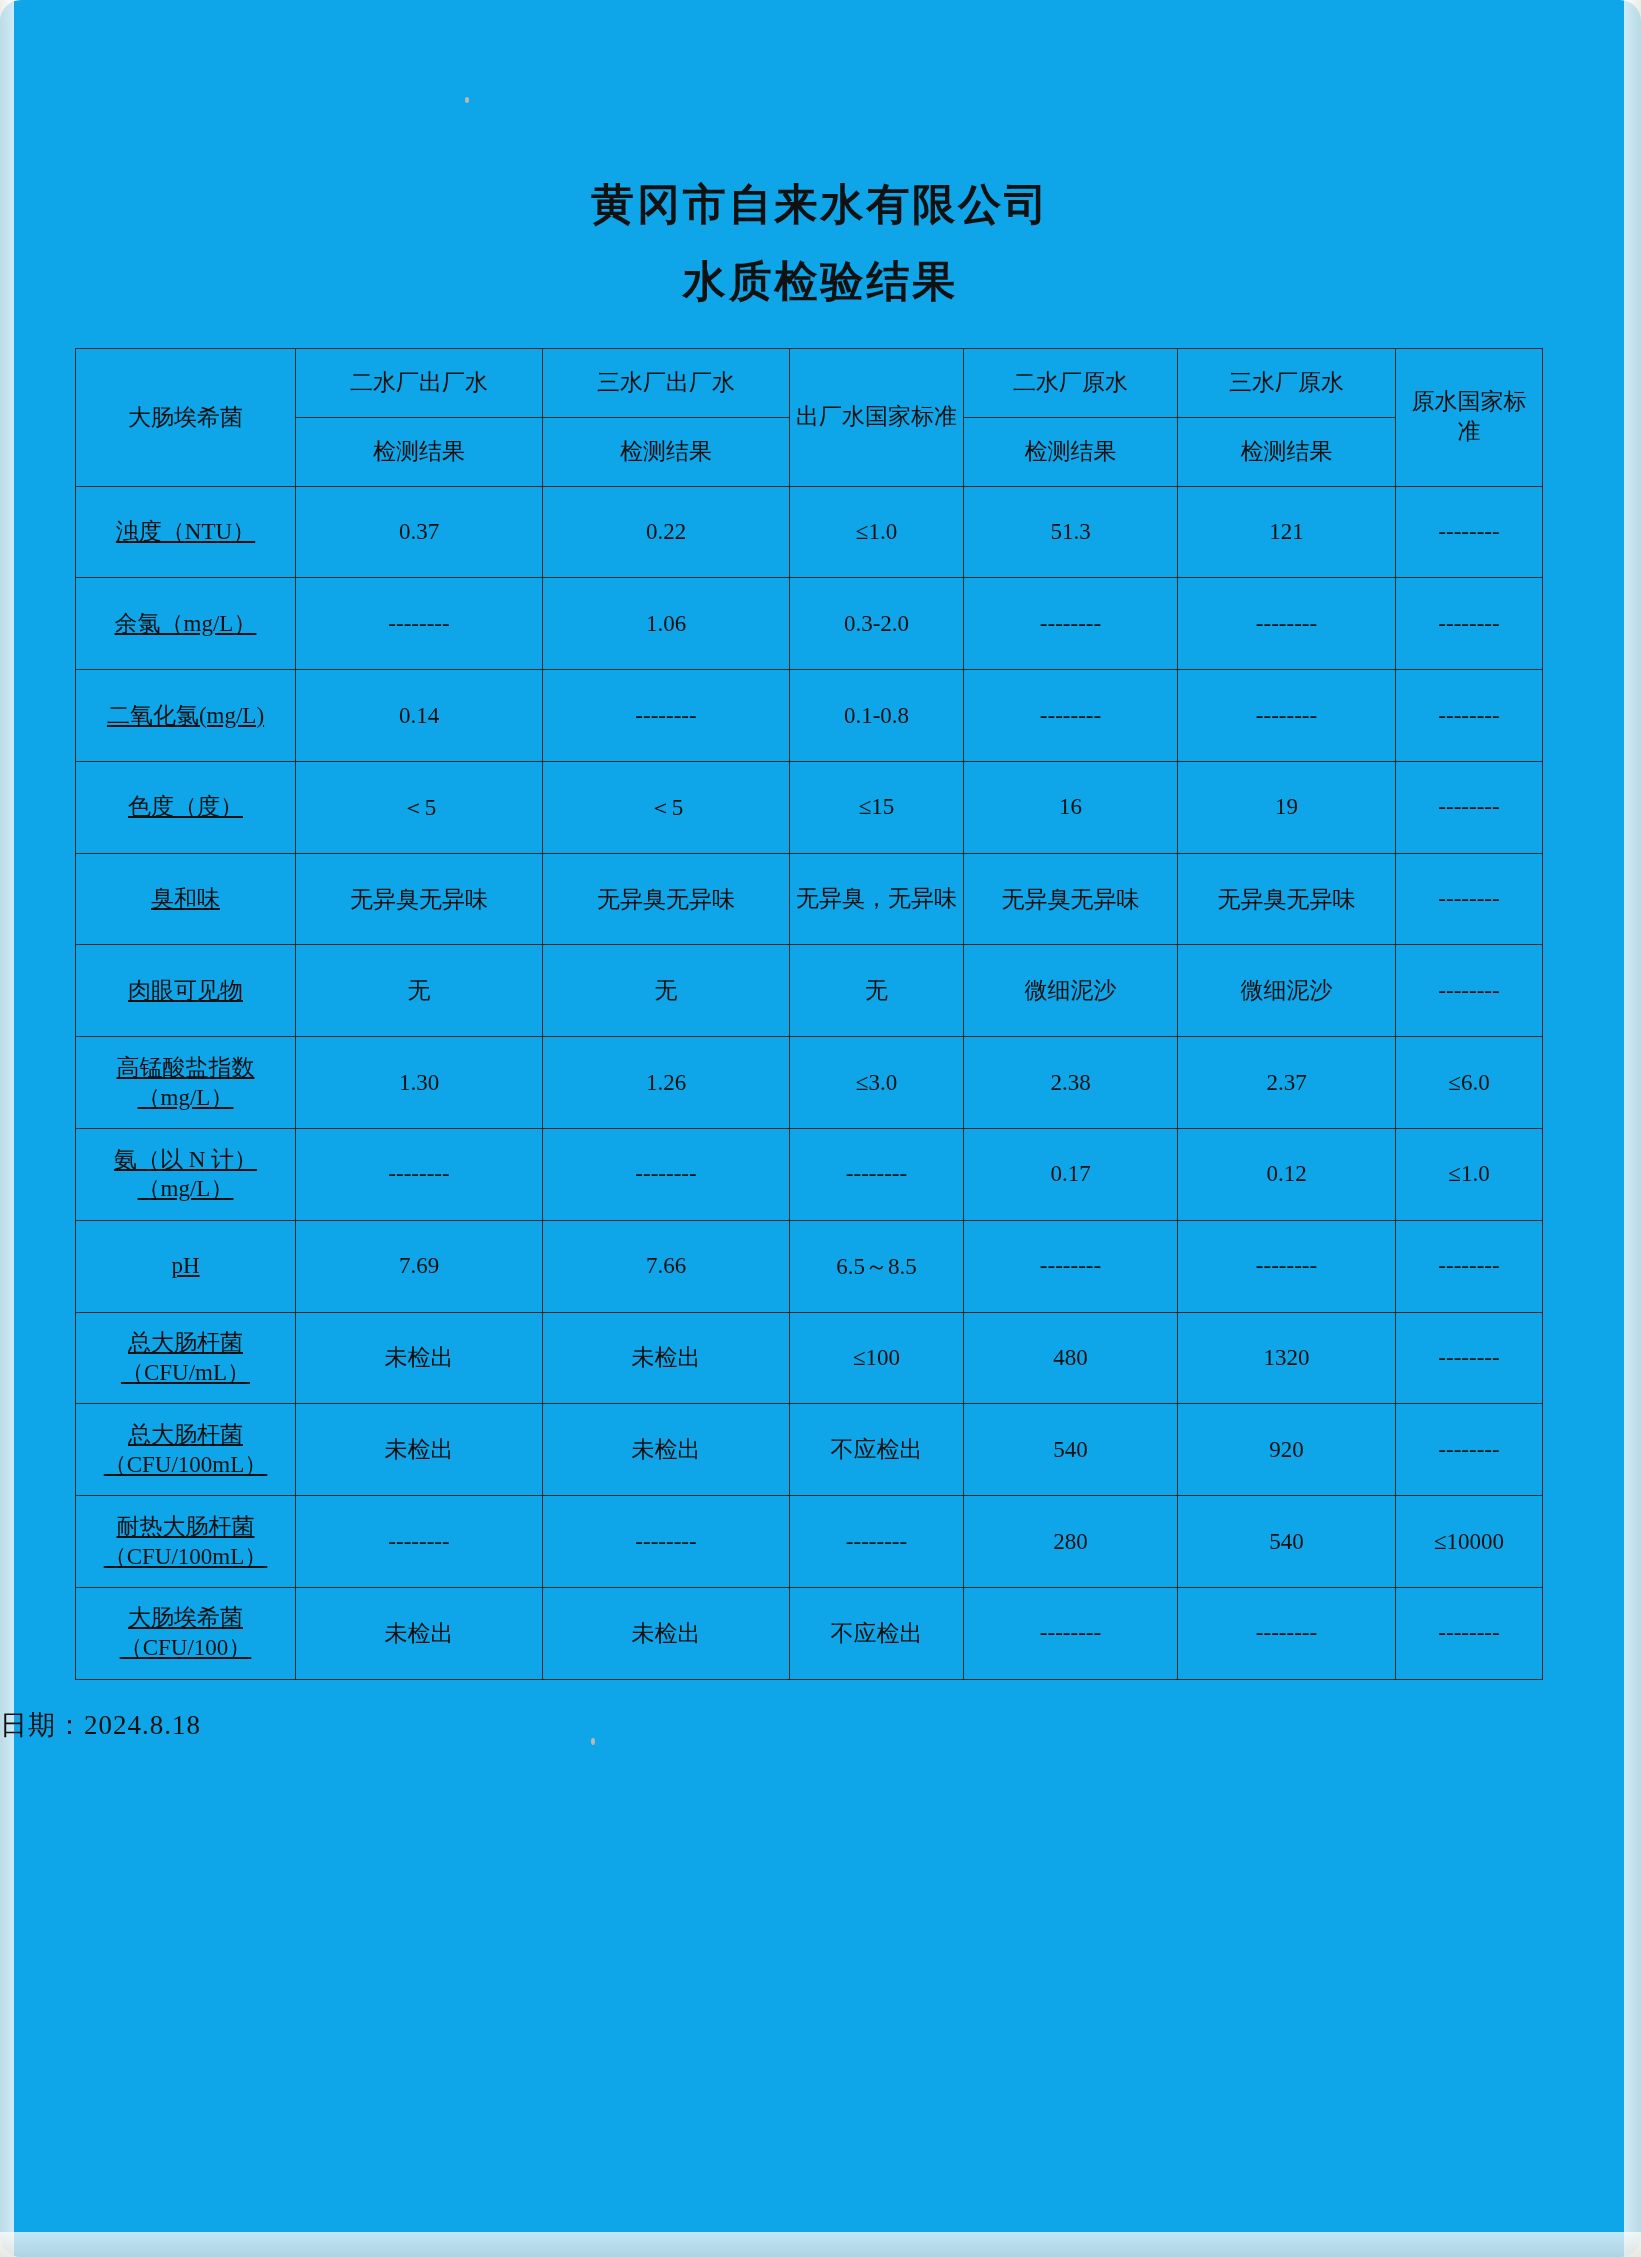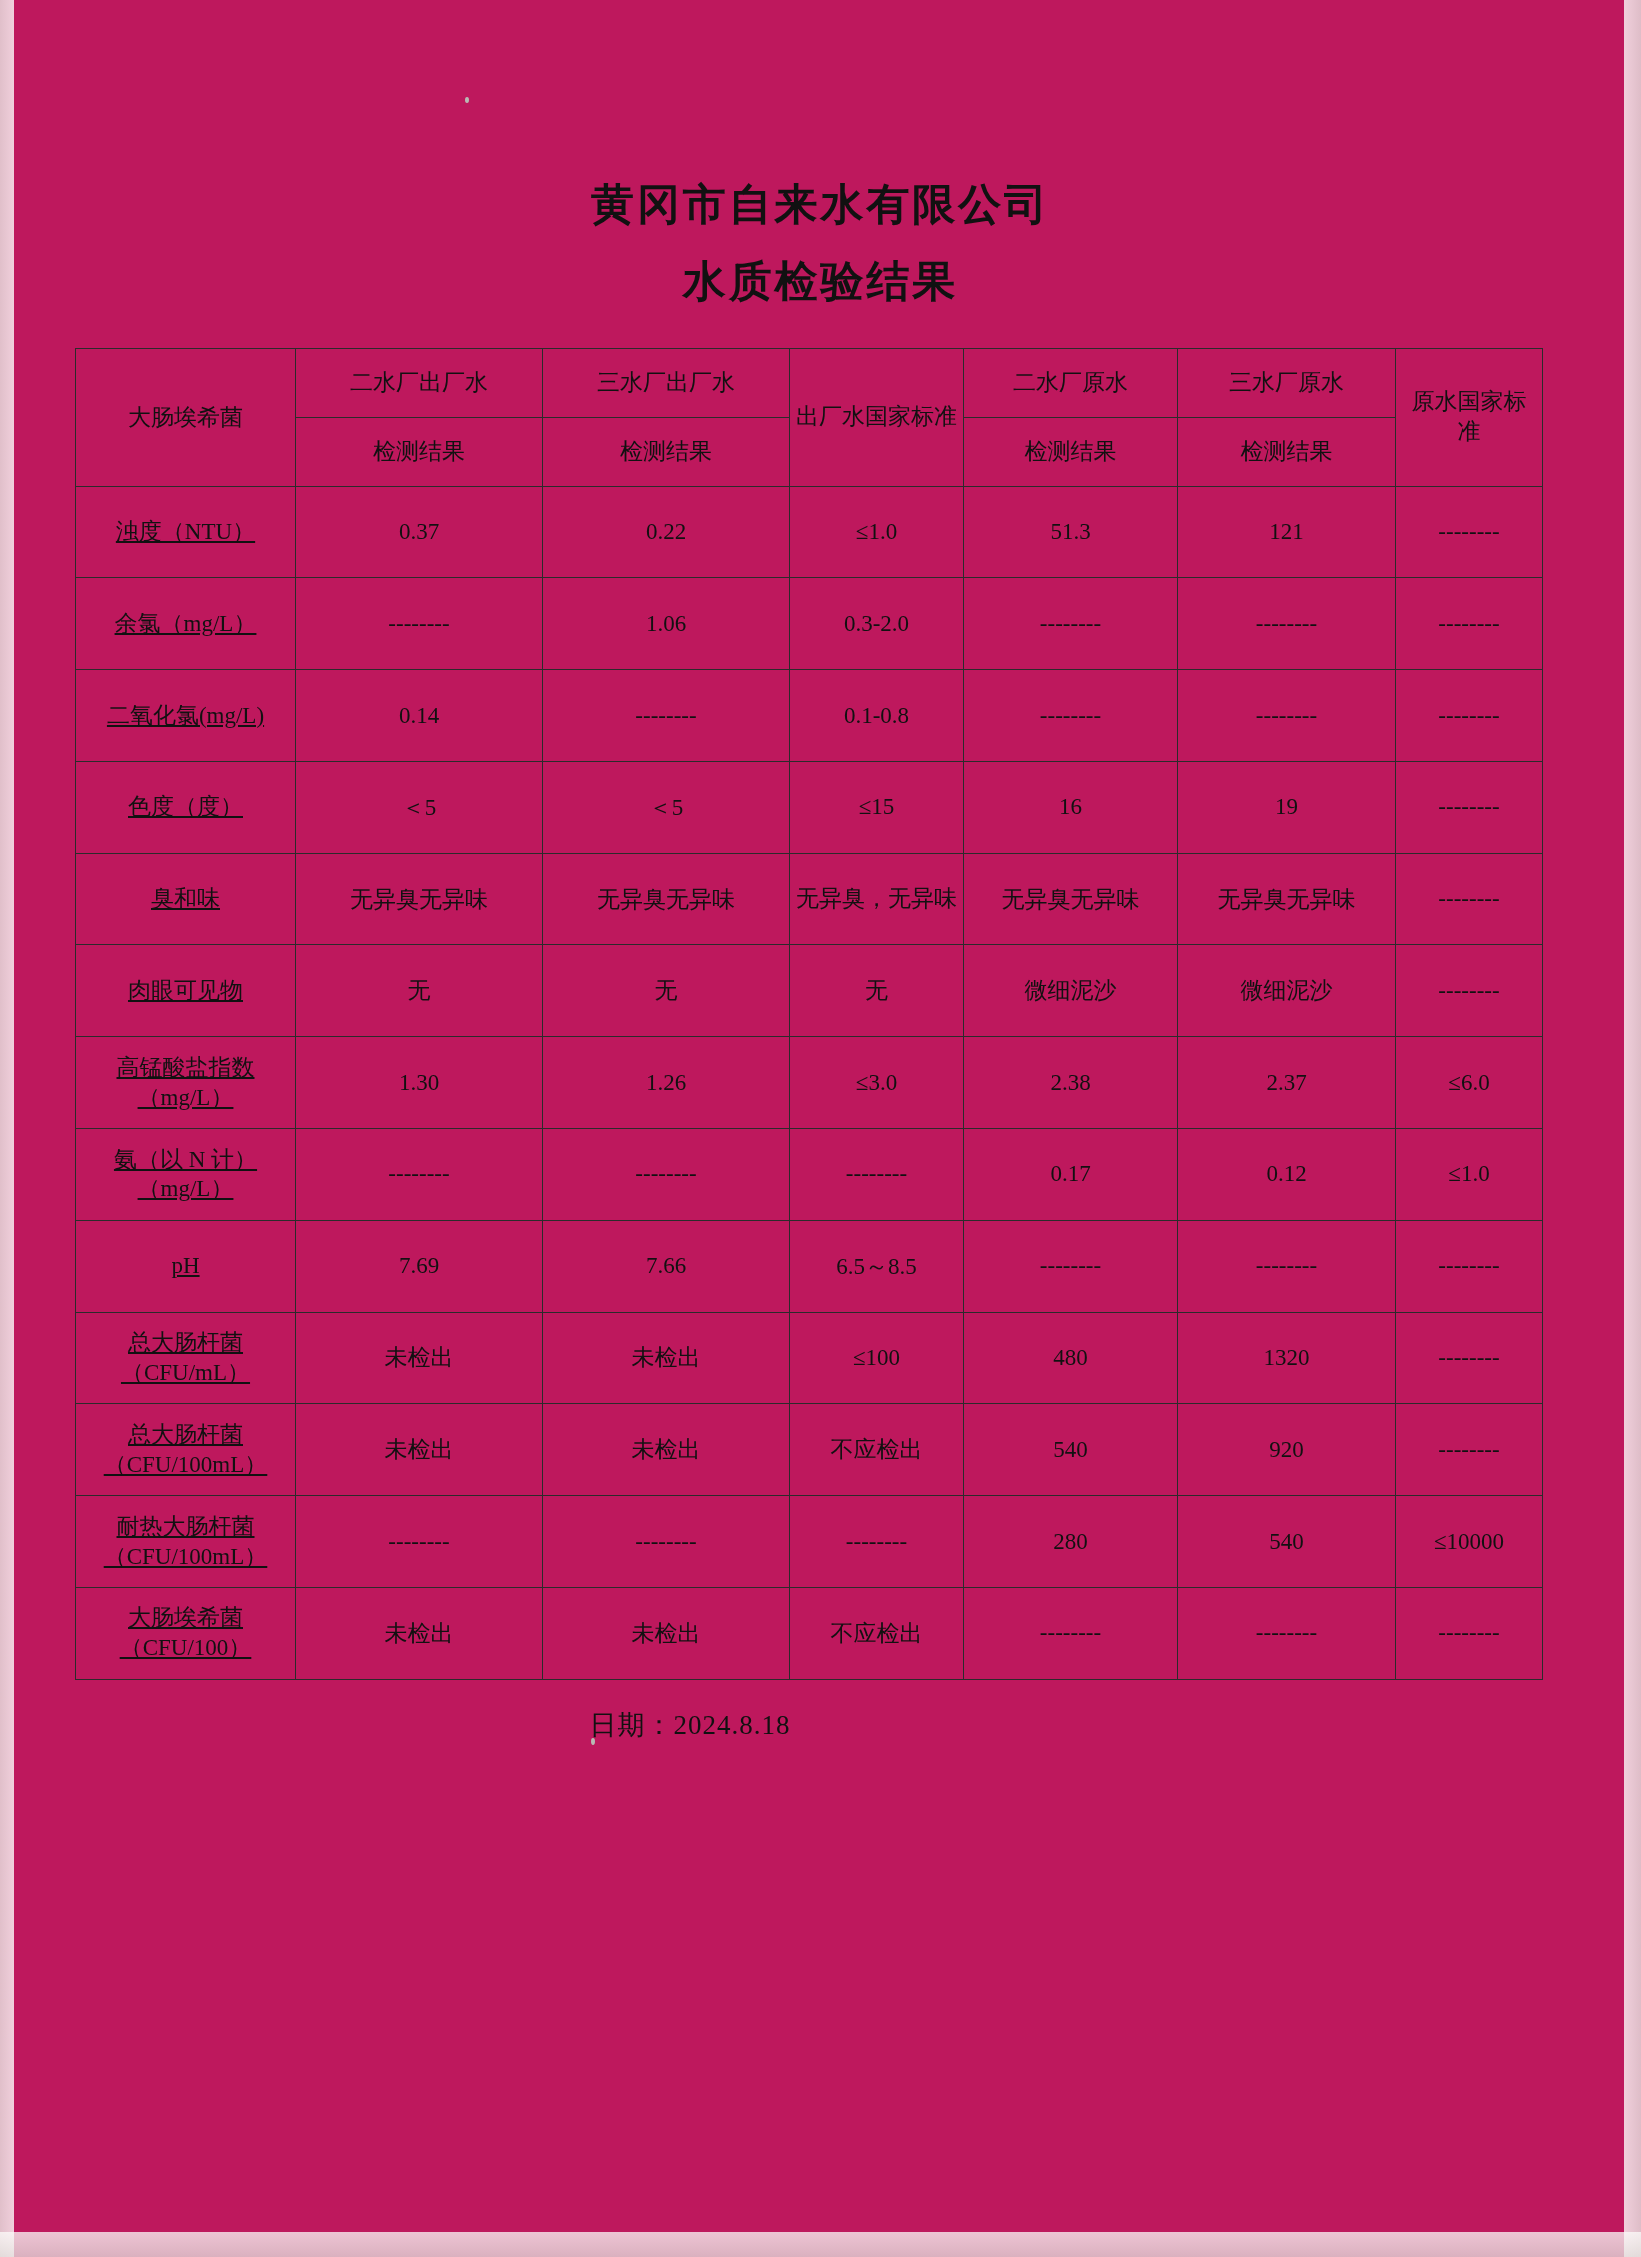--- a/index.html
+++ b/index.html
@@ -13,21 +13,22 @@
     position: relative;
     font-family: "Liberation Serif", "DejaVu Serif", serif;
     color: #111111;
     overflow: hidden;
   }
   .page {
     position: absolute;
     left: 0; top: 0;
     width: 1641px;
     height: 2257px;
-    background: #be185d;
+    background: #0ea5e9;
+    border-radius: 21px;
   }
   
   .scan-edge-left {
     position: absolute;
     left: 0; top: 0;
     width: 13.5px; height: 2257px;
     background: linear-gradient(90deg, #e9e9e5 0%, #fdfdfb 100%);
     opacity: .8;
   }
   .scan-edge-right {
@@ -127,21 +128,21 @@
   .dash {
     letter-spacing: 0px;
     font-size: 22px;
   }
 
   .date-line {
     position: absolute;
     left: 0;
     top: 1707px;
     width: 1525px;
-    text-align: center;
+    text-align: left;
     padding-right: 145px;
     box-sizing: border-box;
     font-size: 27px;
     letter-spacing: 1px;
   }
 
   .speck {
     position: absolute;
     background: #b9b9b4;
     border-radius: 50%;

